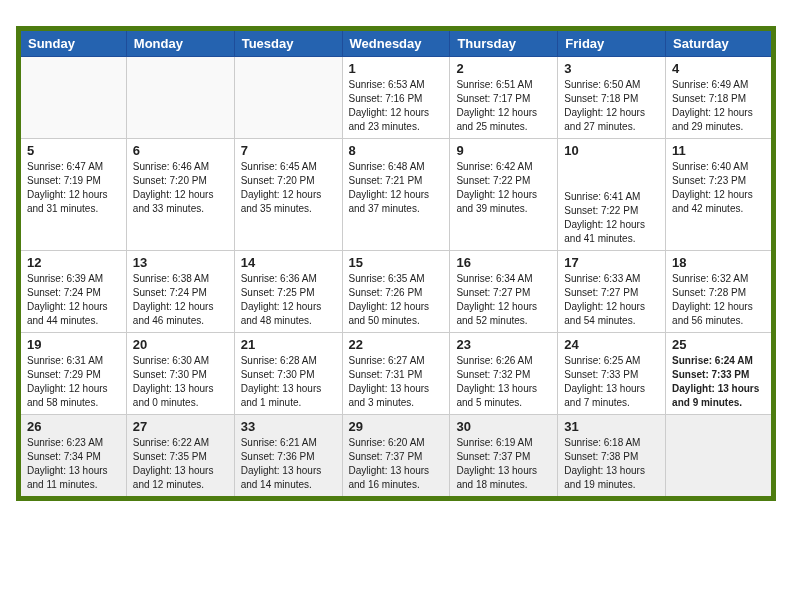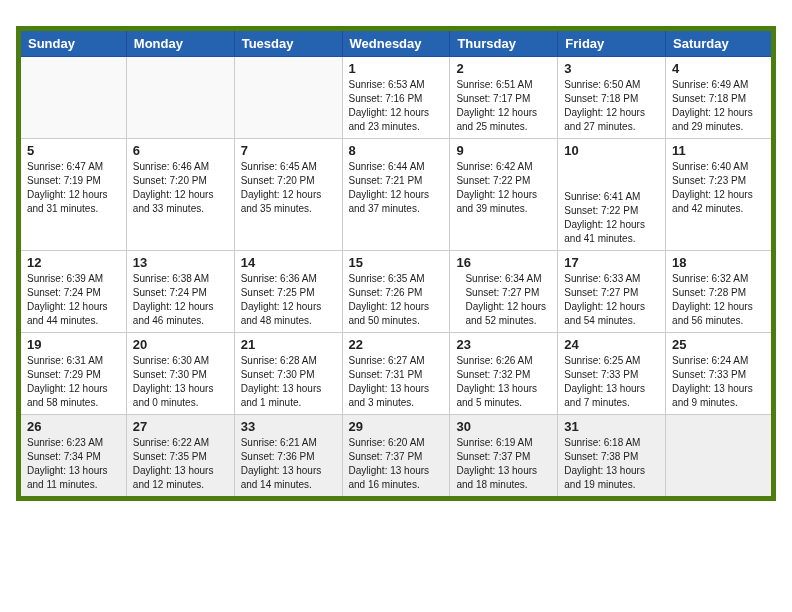--- a/index.html
+++ b/index.html
@@ -156,21 +156,21 @@
         </td>
         <td>
           <span class="day-number">7</span>
           <div class="day-info" style="white-space: pre-line;">Sunrise: 6:45 AM
 Sunset: 7:20 PM
 Daylight: 12 hours
 and 35 minutes.</div>
         </td>
         <td>
           <span class="day-number">8</span>
-          <div class="day-info" style="white-space: pre-line;">Sunrise: 6:44 AM
+          <div class="day-info" style="white-space: pre-line;">Sunrise: 6:48 AM
 Sunset: 7:21 PM
 Daylight: 12 hours
 and 37 minutes.</div>
         </td>
         <td>
           <span class="day-number">9</span>
           <div class="day-info" style="white-space: pre-line;">Sunrise: 6:42 AM
 Sunset: 7:22 PM
 Daylight: 12 hours
 and 39 minutes.</div>
@@ -214,21 +214,21 @@
         </td>
         <td>
           <span class="day-number">15</span>
           <div class="day-info" style="white-space: pre-line;">Sunrise: 6:35 AM
 Sunset: 7:26 PM
 Daylight: 12 hours
 and 50 minutes.</div>
         </td>
         <td>
           <span class="day-number">16</span>
-          <div class="day-info" style="white-space: pre-line; margin-left: 9px;">Sunrise: 6:34 AM
+          <div class="day-info" style="white-space: pre-line;">Sunrise: 6:34 AM
 Sunset: 7:27 PM
 Daylight: 12 hours
 and 52 minutes.</div>
         </td>
         <td>
           <span class="day-number">17</span>
           <div class="day-info" style="white-space: pre-line;">Sunrise: 6:33 AM
 Sunset: 7:27 PM
 Daylight: 12 hours
 and 54 minutes.</div>
@@ -279,21 +279,21 @@
         </td>
         <td>
           <span class="day-number">24</span>
           <div class="day-info" style="white-space: pre-line;">Sunrise: 6:25 AM
 Sunset: 7:33 PM
 Daylight: 13 hours
 and 7 minutes.</div>
         </td>
         <td>
           <span class="day-number">25</span>
-          <div class="day-info" style="white-space: pre-line;">Sunrise: 6:24 AM
+          <div class="day-info" style="white-space: pre-line; font-weight: bold;">Sunrise: 6:24 AM
 Sunset: 7:33 PM
 Daylight: 13 hours
 and 9 minutes.</div>
         </td>
       </tr>
       <tr>
         <td>
           <span class="day-number">26</span>
           <div class="day-info" style="white-space: pre-line;">Sunrise: 6:23 AM
 Sunset: 7:34 PM

